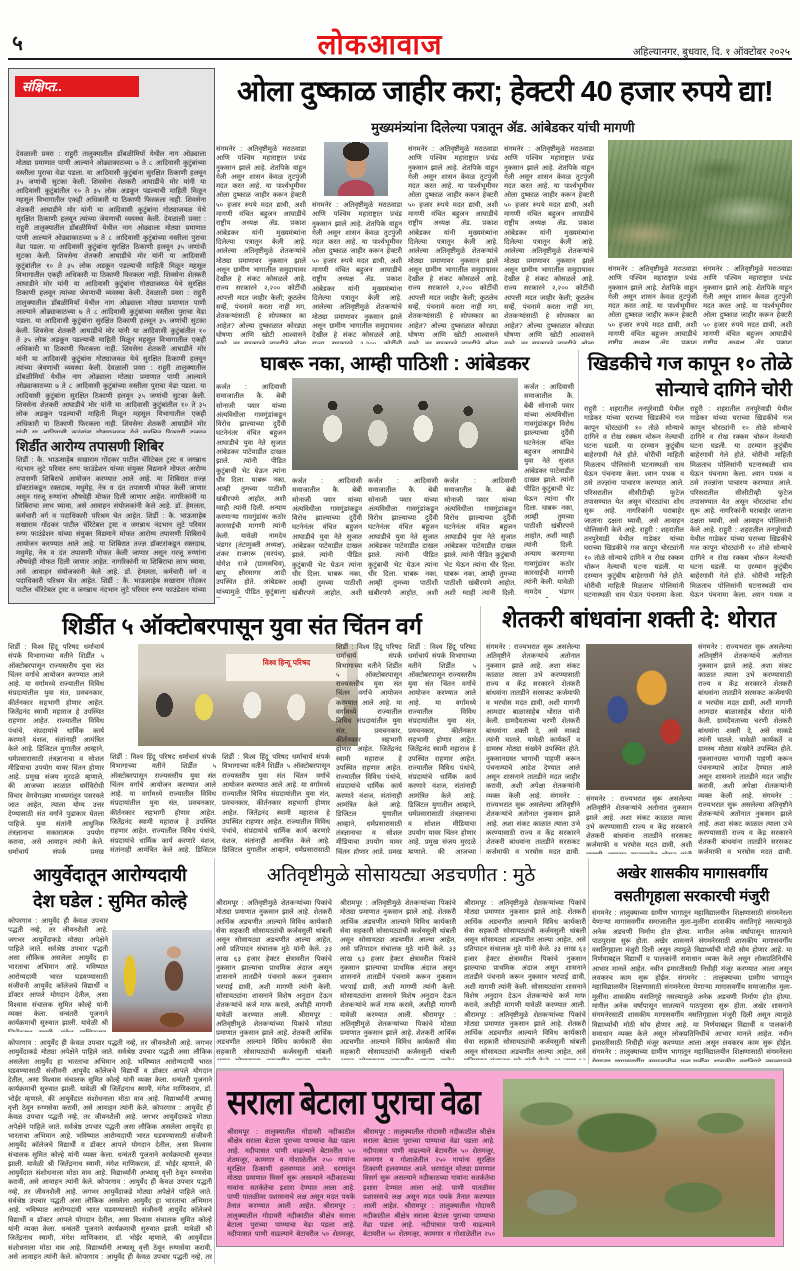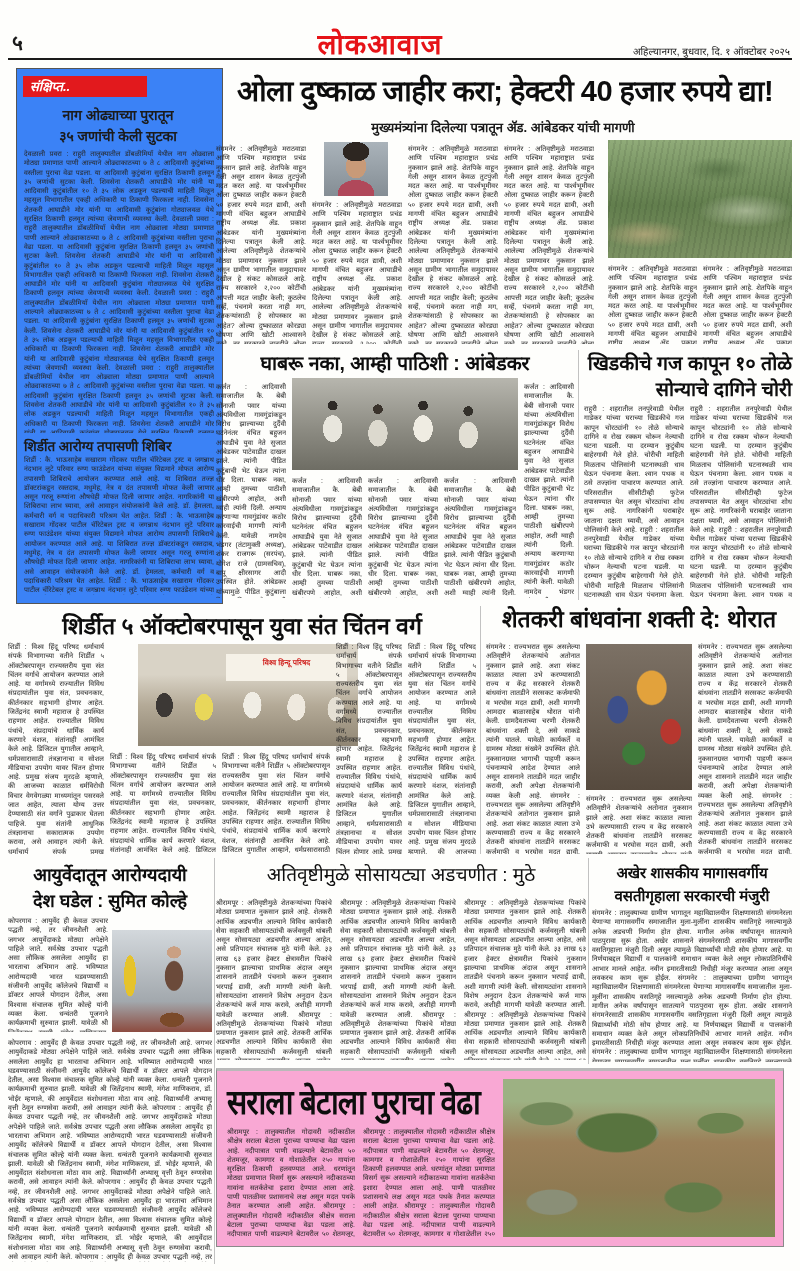--- a/index.html
+++ b/index.html
@@ -15,21 +15,21 @@
     font-size:28px;font-weight:800;color:#e61317;letter-spacing:1px;}
   .dateline{right:10px;top:44px;font-size:10px;color:#222;}
   .hrule{left:8px;top:58px;width:784px;height:2px;background:#1a1a1a;}
   
   .headline{font-weight:800;color:#0d0d0d;line-height:1.2;text-align:center;}
   .bodycol{font-size:6.9px;line-height:9.3px;text-align:justify;overflow:hidden;
     color:#262626;word-spacing:1px;}
   .vrule{width:1px;background:#c2c2c2;}
   .photo{overflow:hidden;}
   
-  .briefsbox{left:16px;top:68px;width:205px;height:534px;border:1.4px solid #555;background:#3b82f6;}
+  .briefsbox{left:8px;top:68px;width:205px;height:534px;border:1.4px solid #555;background:#e5e5e5;}
   .redbar{position:absolute;left:6px;top:7px;width:124px;height:21px;background:#e2191d;
     color:#fff;font-weight:bold;font-style:italic;font-size:13px;line-height:21px;padding-left:7px;box-sizing:border-box;}
   .b-h1{position:absolute;left:6px;top:36px;width:190px;font-size:14px;font-weight:800;text-align:center;line-height:1.5;}
   .b-body1{position:absolute;left:7px;top:80px;width:190px;height:284px;}
   .b-h2{position:absolute;left:7px;top:368px;width:190px;font-size:13.5px;font-weight:800;}
   .b-body2{position:absolute;left:7px;top:386px;width:190px;height:140px;}
   
   .lead-hl{left:216px;top:74px;width:578px;font-size:29px;letter-spacing:-0.5px;}
   .lead-sub{left:214px;top:118px;width:578px;font-size:13px;font-weight:800;text-align:center;}
   .mc1{left:216px;top:144px;width:90px;height:200px;}
@@ -145,24 +145,20 @@
 </head>
 <body>
 
 <div class="abs pageno">५</div>
 <div class="abs masthead">लोकआवाज</div>
 <div class="abs dateline">अहिल्यानगर, बुधवार, दि. १ ऑक्टोबर २०२५</div>
 <div class="abs hrule"></div>
 
 <div class="abs briefsbox">
   <div class="redbar">संक्षिप्त..</div>
-  <div class="b-h1">
-    <span>नाग ओढ्याच्या पुरातून</span><br>
-    <span>३५ जणांची केली सुटका</span>
-  </div>
   <div class="b-body1 bodycol">देवळाली प्रवरा : राहुरी तालुक्यातील डोंबळीमियाँ येथील नाग ओढ्याला मोठ्या प्रमाणात पाणी आल्याने ओढ्याकाठच्या ७ ते ८ आदिवासी कुटुंबांच्या वस्तीला पुराचा वेढा पडला. या आदिवासी कुटुंबांना सुरक्षित ठिकाणी हलवून ३५ जणांची सुटका केली. शिवसेना शेतकरी आघाडीचे मोर यांनी या आदिवासी कुटुंबांतील १० ते ३५ लोक अडकून पडल्याची माहिती मिळून महसूल विभागातील एकही अधिकारी या ठिकाणी फिरकला नाही. शिवसेना शेतकरी आघाडीने मोर यांनी या आदिवासी कुटुंबांना गोठ्याजवळ येथे सुरक्षित ठिकाणी हलवून त्यांच्या जेवणाची व्यवस्था केली. देवळाली प्रवरा : राहुरी तालुक्यातील डोंबळीमियाँ येथील नाग ओढ्याला मोठ्या प्रमाणात पाणी आल्याने ओढ्याकाठच्या ७ ते ८ आदिवासी कुटुंबांच्या वस्तीला पुराचा वेढा पडला. या आदिवासी कुटुंबांना सुरक्षित ठिकाणी हलवून ३५ जणांची सुटका केली. शिवसेना शेतकरी आघाडीचे मोर यांनी या आदिवासी कुटुंबांतील १० ते ३५ लोक अडकून पडल्याची माहिती मिळून महसूल विभागातील एकही अधिकारी या ठिकाणी फिरकला नाही. शिवसेना शेतकरी आघाडीने मोर यांनी या आदिवासी कुटुंबांना गोठ्याजवळ येथे सुरक्षित ठिकाणी हलवून त्यांच्या जेवणाची व्यवस्था केली. देवळाली प्रवरा : राहुरी तालुक्यातील डोंबळीमियाँ येथील नाग ओढ्याला मोठ्या प्रमाणात पाणी आल्याने ओढ्याकाठच्या ७ ते ८ आदिवासी कुटुंबांच्या वस्तीला पुराचा वेढा पडला. या आदिवासी कुटुंबांना सुरक्षित ठिकाणी हलवून ३५ जणांची सुटका केली. शिवसेना शेतकरी आघाडीचे मोर यांनी या आदिवासी कुटुंबांतील १० ते ३५ लोक अडकून पडल्याची माहिती मिळून महसूल विभागातील एकही अधिकारी या ठिकाणी फिरकला नाही. शिवसेना शेतकरी आघाडीने मोर यांनी या आदिवासी कुटुंबांना गोठ्याजवळ येथे सुरक्षित ठिकाणी हलवून त्यांच्या जेवणाची व्यवस्था केली. देवळाली प्रवरा : राहुरी तालुक्यातील डोंबळीमियाँ येथील नाग ओढ्याला मोठ्या प्रमाणात पाणी आल्याने ओढ्याकाठच्या ७ ते ८ आदिवासी कुटुंबांच्या वस्तीला पुराचा वेढा पडला. या आदिवासी कुटुंबांना सुरक्षित ठिकाणी हलवून ३५ जणांची सुटका केली. शिवसेना शेतकरी आघाडीचे मोर यांनी या आदिवासी कुटुंबांतील १० ते ३५ लोक अडकून पडल्याची माहिती मिळून महसूल विभागातील एकही अधिकारी या ठिकाणी फिरकला नाही. शिवसेना शेतकरी आघाडीने मोर यांनी या आदिवासी कुटुंबांना गोठ्याजवळ येथे सुरक्षित ठिकाणी हलवून त्यांच्या जेवणाची व्यवस्था केली.</div>
   <div class="b-h2">शिर्डीत आरोग्य तपासणी शिबिर</div>
   <div class="b-body2 bodycol">शिर्डी : कै. भाऊसाहेब सखाराम गोंदकर पाटील चॅरिटेबल ट्रस्ट व जगन्नाथ नंदभान लुटे परिवार रुग्ण फाउंडेशन यांच्या संयुक्त विद्यमाने मोफत आरोग्य तपासणी शिबिराचे आयोजन करण्यात आले आहे. या शिबिरात तज्ज्ञ डॉक्टरांकडून रक्तदाब, मधुमेह, नेत्र व दंत तपासणी मोफत केली जाणार असून गरजू रुग्णांना औषधेही मोफत दिली जाणार आहेत. नागरिकांनी या शिबिराचा लाभ घ्यावा, असे आवाहन संयोजकांनी केले आहे. डॉ. हेमलता, कर्मचारी वर्ग व पदाधिकारी परिश्रम घेत आहेत. शिर्डी : कै. भाऊसाहेब सखाराम गोंदकर पाटील चॅरिटेबल ट्रस्ट व जगन्नाथ नंदभान लुटे परिवार रुग्ण फाउंडेशन यांच्या संयुक्त विद्यमाने मोफत आरोग्य तपासणी शिबिराचे आयोजन करण्यात आले आहे. या शिबिरात तज्ज्ञ डॉक्टरांकडून रक्तदाब, मधुमेह, नेत्र व दंत तपासणी मोफत केली जाणार असून गरजू रुग्णांना औषधेही मोफत दिली जाणार आहेत. नागरिकांनी या शिबिराचा लाभ घ्यावा, असे आवाहन संयोजकांनी केले आहे. डॉ. हेमलता, कर्मचारी वर्ग व पदाधिकारी परिश्रम घेत आहेत. शिर्डी : कै. भाऊसाहेब सखाराम गोंदकर पाटील चॅरिटेबल ट्रस्ट व जगन्नाथ नंदभान लुटे परिवार रुग्ण फाउंडेशन यांच्या संयुक्त विद्यमाने मोफत आरोग्य तपासणी शिबिराचे आयोजन करण्यात आले आहे. या शिबिरात तज्ज्ञ डॉक्टरांकडून रक्तदाब, मधुमेह, नेत्र व दंत तपासणी मोफत केली जाणार असून गरजू रुग्णांना औषधेही मोफत दिली जाणार आहेत. नागरिकांनी या शिबिराचा लाभ घ्यावा, असे आवाहन संयोजकांनी केले आहे. डॉ. हेमलता, कर्मचारी वर्ग व पदाधिकारी परिश्रम घेत आहेत.</div>
 </div>
 
 <div class="abs headline lead-hl">ओला दुष्काळ जाहीर करा; हेक्टरी 40 हजार रुपये द्या!</div>
 <div class="abs lead-sub">मुख्यमंत्र्यांना दिलेल्या पत्रातून ॲड. आंबेडकर यांची मागणी</div>
 <div class="abs bodycol mc1">संगमनेर : अतिवृष्टीमुळे मराठवाडा आणि पश्चिम महाराष्ट्रात प्रचंड नुकसान झाले आहे. शेतपिके वाहून गेली असून शासन केवळ तुटपुंजी मदत करत आहे. या पार्श्वभूमीवर ओला दुष्काळ जाहीर करून हेक्टरी ५० हजार रुपये मदत द्यावी, अशी मागणी वंचित बहुजन आघाडीचे राष्ट्रीय अध्यक्ष ॲड. प्रकाश आंबेडकर यांनी मुख्यमंत्र्यांना दिलेल्या पत्रातून केली आहे. आलेल्या अतिवृष्टीमुळे शेतकऱ्यांचे मोठ्या प्रमाणावर नुकसान झाले असून ग्रामीण भागातील समुदायावर देखील हे संकट कोसळले आहे. राज्य सरकारने २,२०० कोटींची आपत्ती मदत जाहीर केली; कुठलेच सर्व्हे, पंचनामे करता नाही मग, शेतकऱ्यांसाठी हे सोपस्कार का आहेत? ओल्या दुष्काळात कोरड्या घोषणा आणि खोटी आश्वासने नको, तर सरकारने तातडीने ओला दुष्काळ जाहीर करावा अशी मागणी वंचित बहुजन आघाडीच्यावतीने करण्यात आली असून शेतकऱ्यांना सरसकट कर्जमाफी देण्यात यावी, असेही पत्रात नमूद करण्यात आले आहे.</div>
 <div class="abs photo portrait"></div>
 <div class="abs bodycol mc2">संगमनेर : अतिवृष्टीमुळे मराठवाडा आणि पश्चिम महाराष्ट्रात प्रचंड नुकसान झाले आहे. शेतपिके वाहून गेली असून शासन केवळ तुटपुंजी मदत करत आहे. या पार्श्वभूमीवर ओला दुष्काळ जाहीर करून हेक्टरी ५० हजार रुपये मदत द्यावी, अशी मागणी वंचित बहुजन आघाडीचे राष्ट्रीय अध्यक्ष ॲड. प्रकाश आंबेडकर यांनी मुख्यमंत्र्यांना दिलेल्या पत्रातून केली आहे. आलेल्या अतिवृष्टीमुळे शेतकऱ्यांचे मोठ्या प्रमाणावर नुकसान झाले असून ग्रामीण भागातील समुदायावर देखील हे संकट कोसळले आहे. राज्य सरकारने २,२०० कोटींची आपत्ती मदत जाहीर केली; कुठलेच सर्व्हे, पंचनामे करता नाही मग, शेतकऱ्यांसाठी हे सोपस्कार का आहेत? ओल्या दुष्काळात कोरड्या घोषणा आणि खोटी आश्वासने नको, तर सरकारने तातडीने ओला दुष्काळ जाहीर करावा अशी मागणी वंचित बहुजन आघाडीच्यावतीने करण्यात आली असून शेतकऱ्यांना सरसकट कर्जमाफी देण्यात यावी, असेही पत्रात नमूद करण्यात आले आहे.</div>

